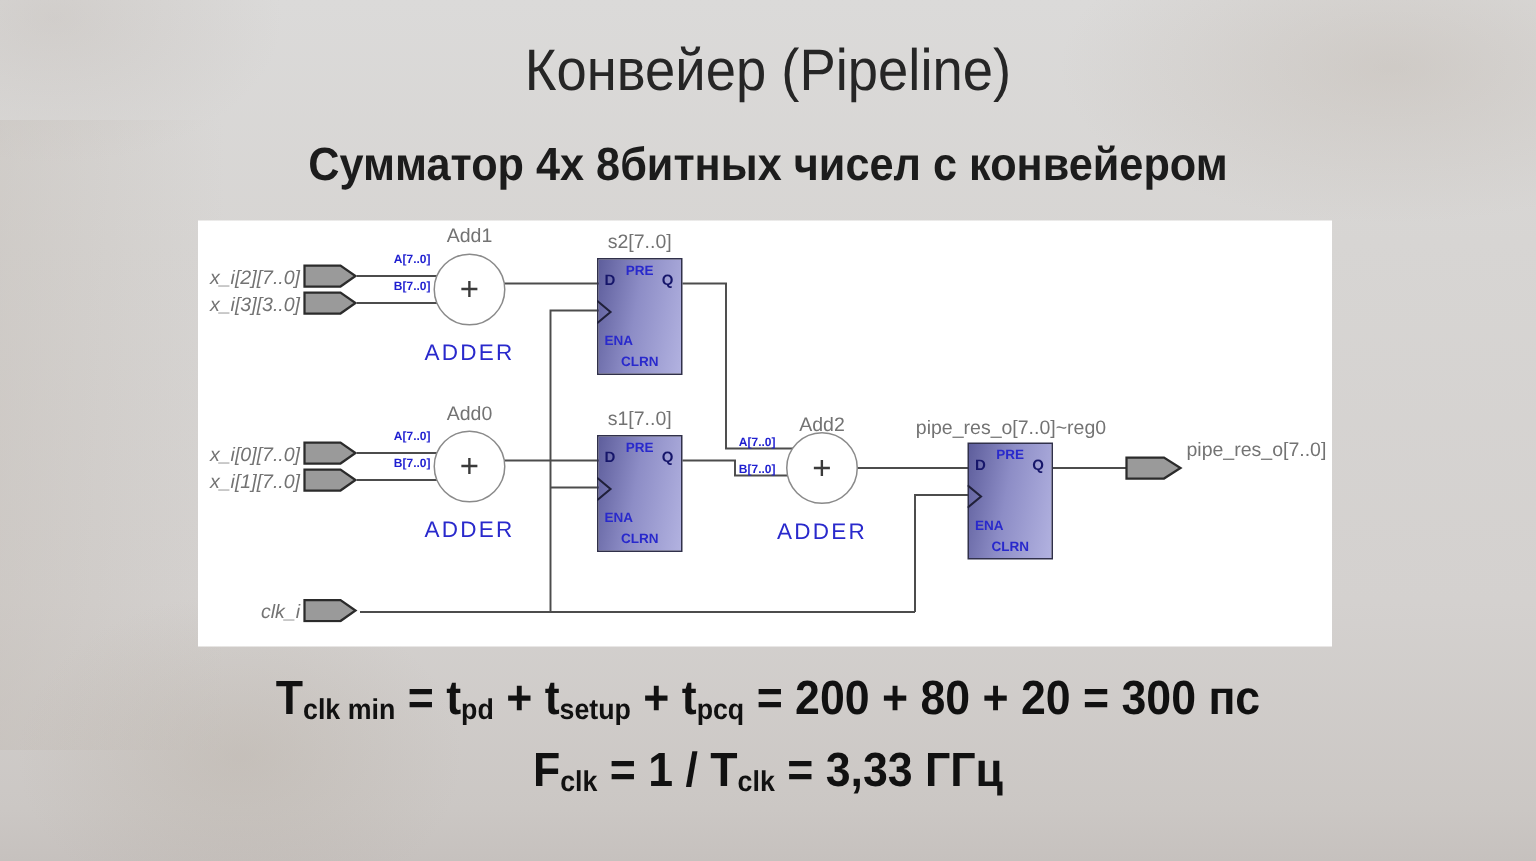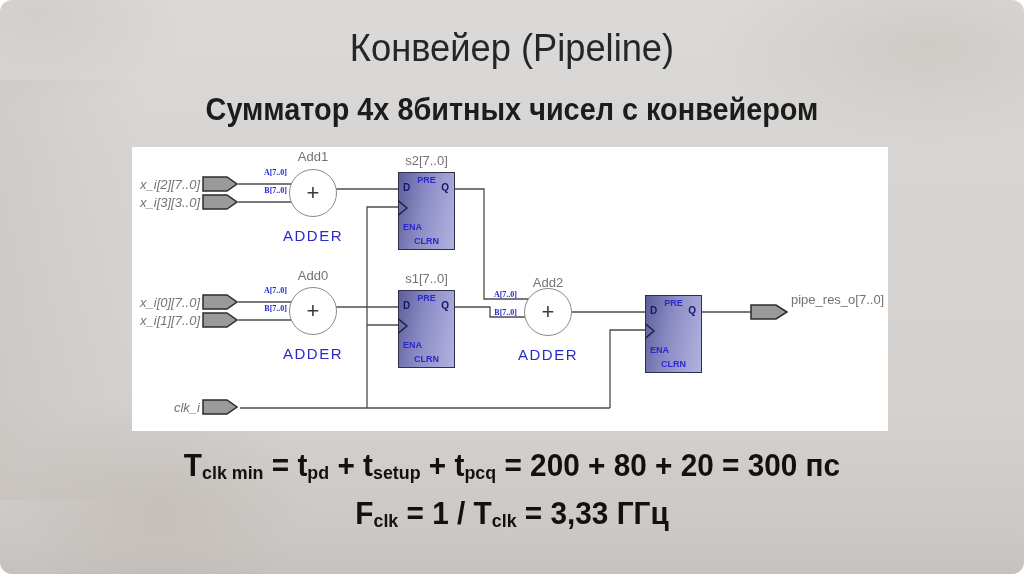--- a/index.html
+++ b/index.html
@@ -2,21 +2,20 @@
 <html><head>
 <meta charset="utf-8">
 <style>
   * { margin:0; padding:0; box-sizing:border-box; }
   html,body { width:1024px; height:574px; }
   body { font-family:"Liberation Sans","DejaVu Sans",sans-serif; overflow:hidden; }
 
   .slide {
     position:relative; width:1024px; height:574px; overflow:hidden;
     background:linear-gradient(180deg,#dbdad9 0%,#d7d5d3 28%,#d4d1cf 70%,#cbc7c4 94%,#c6c1be 100%);
-    border-radius:12px;
   }
   
   .bg-blob { position:absolute; pointer-events:none; }
   .blob-mountain { right:0; top:0; width:320px; height:150px;
     background:radial-gradient(ellipse at 70% 30%, rgba(186,176,166,.35), rgba(186,176,166,0) 70%); }
   .blob-left { left:0; top:80px; width:150px; height:420px;
     background:linear-gradient(90deg, rgba(189,181,173,.30), rgba(189,181,173,0)); }
   .blob-bowl { left:10px; bottom:-40px; width:300px; height:220px; border-radius:50%;
     background:radial-gradient(ellipse at 50% 50%, rgba(178,168,156,.30), rgba(178,168,156,0) 70%); }
   .blob-topleft { left:-30px; top:-30px; width:220px; height:140px;
@@ -50,21 +49,21 @@
     background:#ffffff; border:1px solid #8a8a8a;
     display:flex; align-items:center; justify-content:center;
   }
   .adder-plus { font-size:22px; font-weight:300; color:#3a3a3a; line-height:1; }
   .adder-type {
     position:absolute; width:70px; text-align:center;
     font-size:15px; font-weight:400; color:#2929cc; letter-spacing:1.5px;
   }
   .bus-label {
     position:absolute; width:33px; text-align:right;
-    font-size:8px; font-weight:700; color:#1f1fd0; white-space:nowrap;font-family:Liberation Serif, serif;
+    font-size:8px; font-weight:700; color:#1f1fd0; white-space:nowrap;
   }
 
   .reg {
     position:absolute; width:57px; height:78px;
     background:linear-gradient(100deg,#5e5e9c 0%,#8d8dc6 45%,#b2b2e0 100%);
     border:1.5px solid #30304a;
   }
   .reg .pre  { position:absolute; top:2px;  left:0; right:0; text-align:center; font-size:9px; font-weight:700; color:#2929cc; }
   .reg .d    { position:absolute; top:9px;  left:4px;  font-size:10px; font-weight:700; color:#16166a; }
   .reg .q    { position:absolute; top:9px;  right:5px; font-size:10px; font-weight:700; color:#16166a; }
@@ -186,20 +185,21 @@
       <span class="pre">PRE</span>
       <span class="d">D</span>
       <span class="q">Q</span>
       <svg class="clk-tri" width="11" height="16">
           <polyline points="0,0.5 9,8 0,15.5" fill="none" stroke="#20203a" stroke-width="1.4"></polyline>
         </svg>
       <span class="ena">ENA</span>
       <span class="clrn">CLRN</span>
     </div>
 
+    <div class="dlabel inst-label" style="left:458px;top:130px;width:168px">pipe_res_o[7..0]~reg0</div>
     <div class="reg" style="left:513px;top:148px">
       <span class="pre">PRE</span>
       <span class="d">D</span>
       <span class="q">Q</span>
       <svg class="clk-tri" width="11" height="16">
           <polyline points="0,0.5 9,8 0,15.5" fill="none" stroke="#20203a" stroke-width="1.4"></polyline>
         </svg>
       <span class="ena">ENA</span>
       <span class="clrn">CLRN</span>
     </div>

